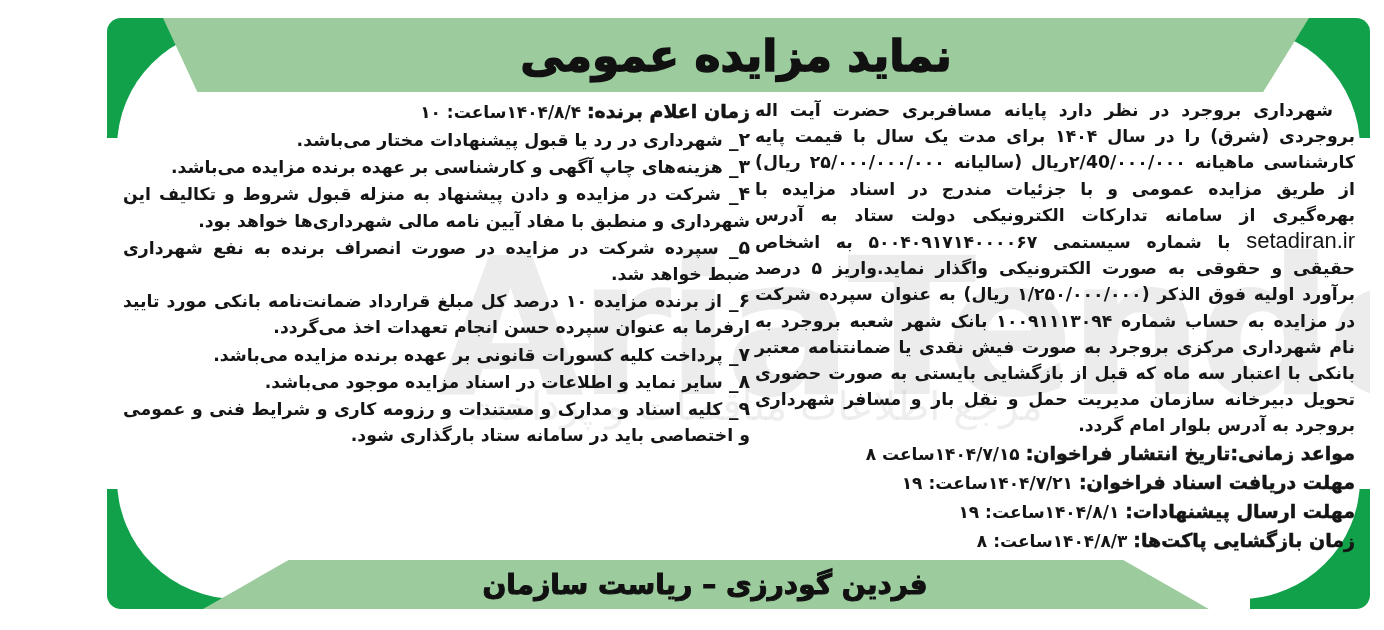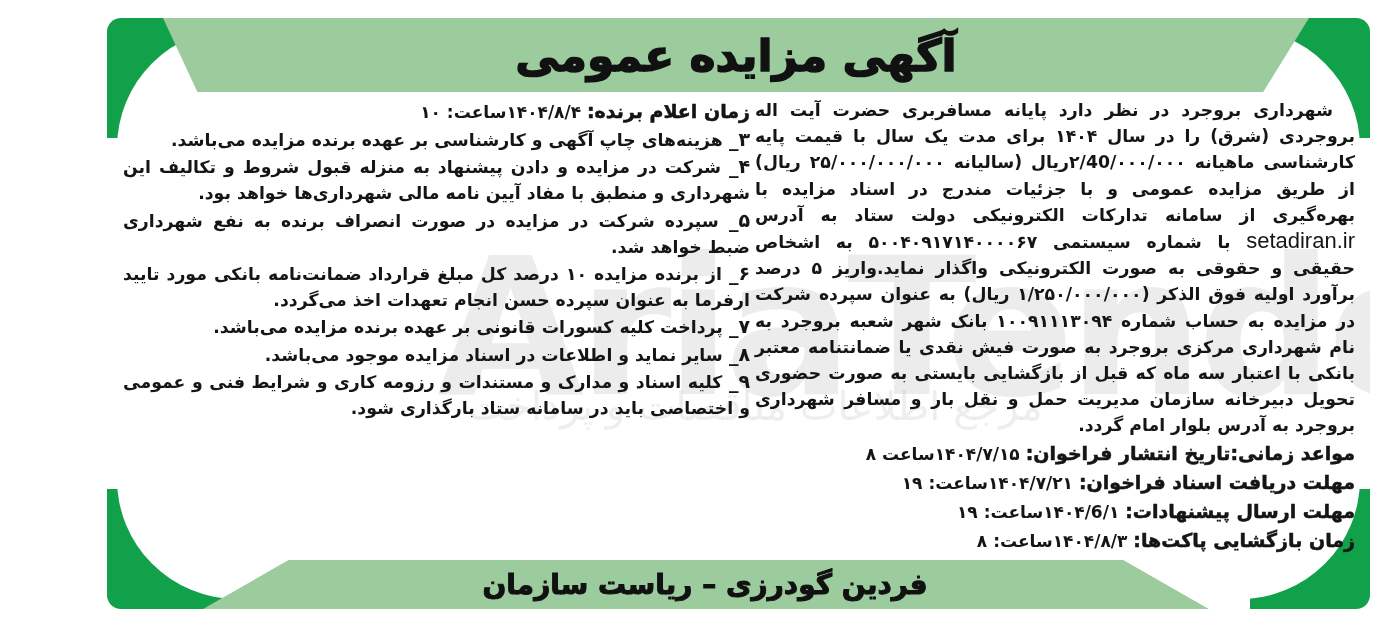--- a/index.html
+++ b/index.html
@@ -166,58 +166,62 @@
 
   <div class="corner tl"></div>
   <div class="corner tr"></div>
   <div class="corner bl"></div>
   <div class="corner br"></div>
 
   <div class="watermark">AriaTender</div>
   <div class="watermark-sub">مرجع اطلاعات مناقصات و پرداخت</div>
 
   <div class="banner header">
-    <span class="banner-title">آگهی مزایده عمومی</span>
+    <span class="banner-title">نماید مزایده عمومی</span>
   </div>
 
   <div class="col right">
     <p class="para intro">
       <span>شهرداری بروجرد در نظر دارد پایانه مسافربری حضرت آیت اله بروجردی (شرق) را در سال ۱۴۰۴ برای مدت یک سال با قیمت پایه کارشناسی ماهیانه ۲/40/۰۰۰/۰۰۰ریال (سالیانه ۲۵/۰۰۰/۰۰۰/۰۰۰ ریال) از طریق مزایده عمومی و با جزئیات مندرج در اسناد مزایده با بهره‌گیری از سامانه تدارکات الکترونیکی دولت ستاد به آدرس</span>
       <span class="latin">setadiran.ir</span>
       <span>با شماره سیستمی ۵۰۰۴۰۹۱۷۱۴۰۰۰۰۶۷ به اشخاص حقیقی و حقوقی به صورت الکترونیکی واگذار نماید.واریز ۵ درصد برآورد اولیه فوق الذکر (۱/۲۵۰/۰۰۰/۰۰۰ ریال) به عنوان سپرده شرکت در مزایده به حساب شماره ۱۰۰۹۱۱۱۳۰۹۴ بانک شهر شعبه بروجرد به نام شهرداری مرکزی بروجرد به صورت فیش نقدی یا ضمانتنامه معتبر بانکی با اعتبار سه ماه که قبل از بازگشایی بایستی به صورت حضوری تحویل دبیرخانه سازمان مدیریت حمل و نقل بار و مسافر شهرداری بروجرد به آدرس بلوار امام گردد.</span>
     </p>
 
     <div>
       <span class="schedule-row">
         <span class="label">مواعد زمانی:</span><span class="label">تاریخ انتشار فراخوان:</span>
         <span>۱۴۰۴/۷/۱۵</span><span>ساعت ۸</span>
       </span>
       <span class="schedule-row">
         <span class="label">مهلت دریافت اسناد فراخوان:</span>
         <span>۱۴۰۴/۷/۲۱</span><span>ساعت: ۱۹</span>
       </span>
       <span class="schedule-row">
         <span class="label">مهلت ارسال پیشنهادات:</span>
-        <span>۱۴۰۴/6/۱</span><span>ساعت: ۱۹</span>
+        <span>۱۴۰۴/۸/۱</span><span>ساعت: ۱۹</span>
       </span>
       <span class="schedule-row">
         <span class="label">زمان بازگشایی پاکت‌ها:</span>
         <span>۱۴۰۴/۸/۳</span><span>ساعت: ۸</span>
       </span>
     </div>
   </div>
 
   <div class="col left">
     <span class="schedule-row">
       <span class="label">زمان اعلام برنده:</span>
       <span>۱۴۰۴/۸/۴</span><span>ساعت: ۱۰</span>
     </span>
 
     <div>
       <p class="para item">
+        <span class="item-num">۲_</span>
+        <span>شهرداری در رد یا قبول پیشنهادات مختار می‌باشد.</span>
+      </p>
+      <p class="para item">
         <span class="item-num">۳_</span>
         <span>هزینه‌های چاپ آگهی و کارشناسی بر عهده برنده مزایده می‌باشد.</span>
       </p>
       <p class="para item">
         <span class="item-num">۴_</span>
         <span>شرکت در مزایده و دادن پیشنهاد به منزله قبول شروط و تکالیف این شهرداری و منطبق با مفاد آیین نامه مالی شهرداری‌ها خواهد بود.</span>
       </p>
       <p class="para item">
         <span class="item-num">۵_</span>
         <span>سپرده شرکت در مزایده در صورت انصراف برنده به نفع شهرداری ضبط خواهد شد.</span>

